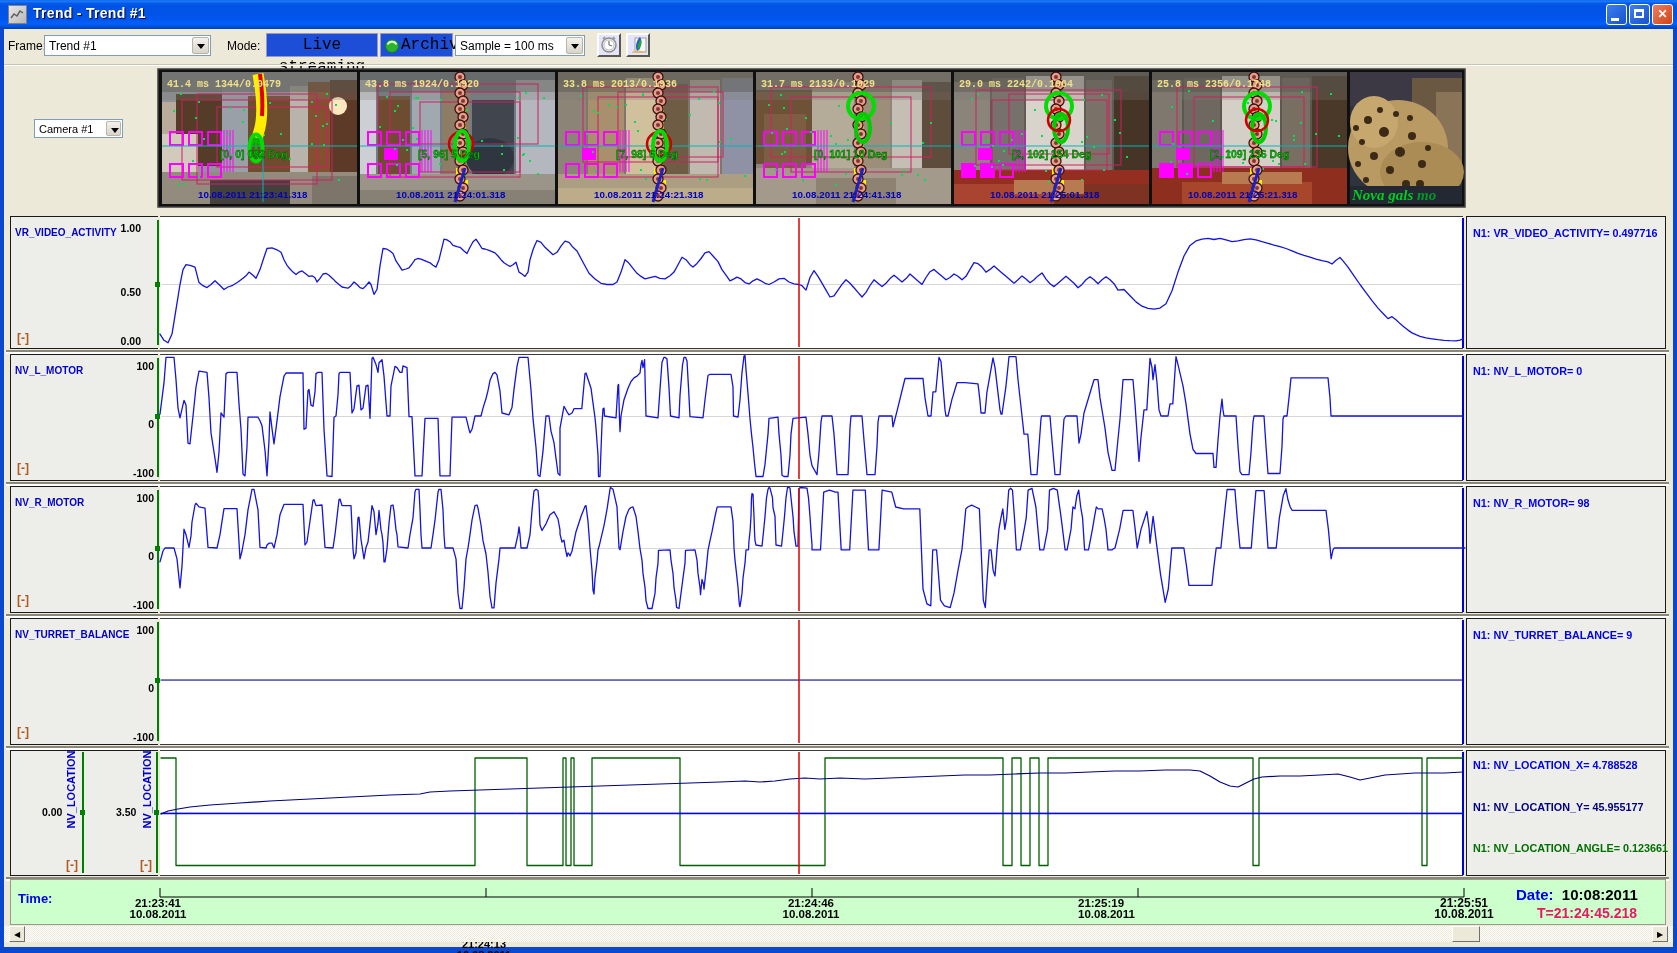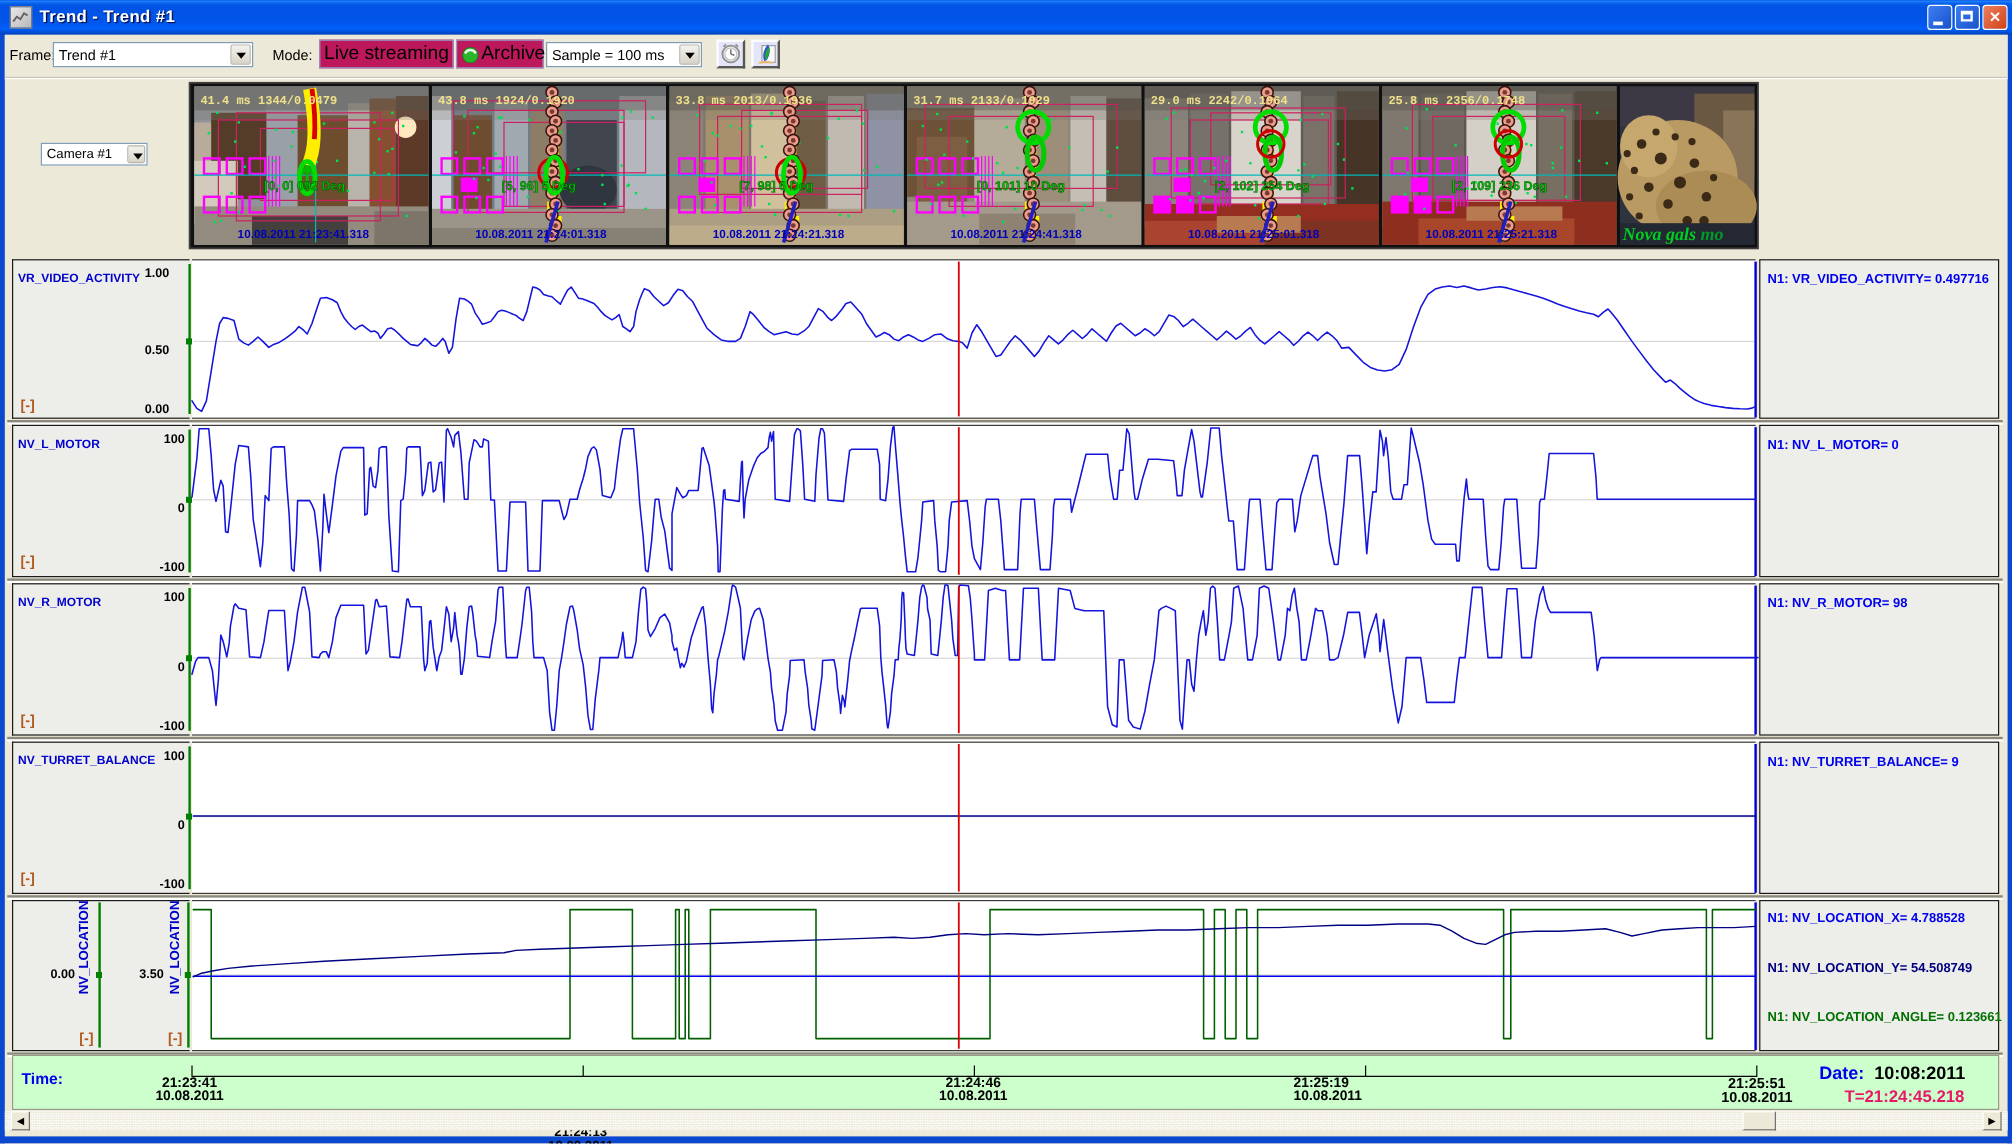--- a/index.html
+++ b/index.html
@@ -4,21 +4,21 @@
 body{width:1677px;height:953px;position:relative;background:#ece9d8;font-family:"Liberation Sans",sans-serif;overflow:hidden}
 .abs{position:absolute}
 .titlebar{left:0;top:0;width:1677px;height:29px;background:linear-gradient(180deg,#0050ee 0%,#2585f8 3%,#1472f2 6%,#045be9 12%,#0153e5 20%,#0154e8 55%,#0158f0 70%,#0160fb 82%,#0154e0 90%,#0147c6 96%,#0140b4 100%)}
 .brd{background:#0a48cf}
 .tbtn{position:absolute;top:4px;width:21px;height:21px;border-radius:3px;border:1px solid #ffffff;color:#fff;font-weight:bold;text-align:center;line-height:19px;font-size:12px}
 .toolbar{left:4px;top:29px;width:1669px;height:35px;background:#ece9d8}
 .lbl{position:absolute;font-size:12px;color:#000}
 .combo{position:absolute;background:#fff;border:1px solid #7f9db9;font-size:12px}
 .combo .ar{position:absolute;right:1px;top:1px;bottom:1px;width:17px;background:linear-gradient(180deg,#f4f2ee,#d8d4c8);border:1px solid #b8b4a8;border-radius:2px}
 .combo .ar:after{content:"";position:absolute;left:4px;top:6px;border-left:4px solid transparent;border-right:4px solid transparent;border-top:5px solid #000}
-.mbtn{position:absolute;background:#be185d;border:1px solid #9898c8;text-align:center;font-family:Liberation Sans, sans-serif;font-size:16px;color:#000}
+.mbtn{position:absolute;background:#1d4ed8;border:1px solid #9898c8;text-align:center;font-family:Liberation Mono, monospace;font-size:16px;color:#000}
 .ibtn{position:absolute;width:24px;height:24px;background:#e4e4fa;border-top:2px solid #fcfcfc;border-left:2px solid #fcfcfc;border-right:2px solid #585850;border-bottom:2px solid #585850}
 .legend{position:absolute;left:10px;width:148px;background:#ededea;border:1px solid #1a1a1a;border-right:none}
 .lname{position:absolute;left:7px;top:8px;font-size:10px;font-weight:bold;color:#0000cc}
 .axlab{position:absolute;font-size:10.5px;font-weight:bold;color:#000;text-align:right;width:40px;white-space:nowrap}
 .minus{position:absolute;font-size:12px;color:#b05a20;font-weight:bold}
 .vpanel{position:absolute;left:1466px;width:200px;background:#ededea;border:1.5px solid #1a1a1a}
 .vtext{position:absolute;left:7px;font-size:10.8px;font-weight:bold;white-space:nowrap}
 .chart{position:absolute;left:160px;width:1303px;background:#fff;border-top:1.5px solid #3a3a3a;border-bottom:1.5px solid #3a3a3a}
 </style></head><body>
 
@@ -734,21 +734,21 @@
   </div>
 <div class="abs" style="left:140px;top:752px;width:15px;height:76px">
     <div style="position:absolute;left:-30.5px;top:30.5px;transform:rotate(-90deg);width:76px;height:15px;font-size:11px;font-weight:bold;color:#0000cc;text-align:left;white-space:nowrap">NV_LOCATION</div>
   </div>
 <div class="abs" style="left:42px;top:806px;font-size:10.5px;font-weight:bold;color:#000">0.00</div>
 <div class="abs" style="left:116px;top:806px;font-size:10.5px;font-weight:bold;color:#000">3.50</div>
 <div class="minus" style="position:absolute;left:66px;top:858px">[-]</div>
 <div class="minus" style="position:absolute;left:140px;top:858px">[-]</div>
 <div class="vpanel" style="top:750px;height:126px"></div>
 <div class="vtext" style="left:1473px;top:759px;color:#0000ee">N1: NV_LOCATION_X= 4.788528</div>
-<div class="vtext" style="left:1473px;top:801px;color:#000080">N1: NV_LOCATION_Y= 54.508749</div>
+<div class="vtext" style="left:1473px;top:801px;color:#000080">N1: NV_LOCATION_Y= 45.955177</div>
 <div class="vtext" style="left:1473px;top:842px;color:#007000">N1: NV_LOCATION_ANGLE= 0.123661</div>
 <svg class="abs" style="left:0;top:0" width="1677" height="953" pointer-events="none">
     <polyline points="160.0,334.1 164.0,340.3 168.0,342.8 172.0,334.1 176.0,309.3 180.0,284.5 183.0,269.6 186.0,264.7 190.0,265.3 195.0,267.1 199.0,282.6 203.0,285.7 207.0,287.6 211.0,284.5 215.0,280.8 219.0,284.5 224.0,289.5 228.0,287.0 232.0,285.7 238.0,282.0 243.0,278.3 246.0,275.8 249.0,272.1 253.0,275.2 256.0,278.3 260.0,269.6 264.0,257.2 267.0,248.5 272.0,247.9 277.0,249.8 281.0,252.3 284.0,259.7 287.0,265.3 290.0,269.0 293.0,272.1 296.0,274.6 299.0,272.1 302.0,270.9 306.0,274.0 309.0,276.4 312.0,275.8 315.0,277.7 317.0,282.0 320.0,278.3 323.0,274.0 326.0,273.3 329.0,275.2 333.0,278.9 336.0,282.0 339.0,284.5 342.0,287.0 345.0,287.6 348.0,288.2 351.0,285.7 354.0,282.0 357.0,284.5 360.0,287.6 363.0,288.6 366.0,285.7 369.0,282.0 371.0,284.5 374.0,294.4 377.0,289.5 380.0,265.9 383.0,248.5 387.0,249.2 390.0,251.0 393.0,253.5 396.0,260.9 399.0,265.3 402.0,270.2 406.0,269.0 409.0,267.8 412.0,264.0 415.0,259.7 418.0,258.5 421.0,259.1 424.0,260.3 427.0,261.6 430.0,262.8 433.0,265.3 436.0,267.1 439.0,259.7 442.0,247.3 444.0,239.2 447.0,239.9 450.0,241.7 453.0,245.4 457.0,246.7 460.0,247.3 464.0,251.0 467.0,253.5 470.0,247.3 473.0,241.7 476.0,239.2 479.0,243.6 482.0,248.5 485.0,249.0 489.0,250.4 492.0,251.6 495.0,252.9 498.0,256.0 501.0,259.7 504.0,262.8 507.0,264.7 510.0,266.5 513.0,264.7 516.0,262.2 519.0,272.1 522.0,274.0 525.0,276.4 528.0,272.1 530.0,259.7 533.0,249.8 535.0,244.8 537.0,240.5 541.0,242.3 545.0,247.3 549.0,251.0 553.0,254.7 557.0,252.3 561.0,246.1 565.0,241.1 569.0,242.3 573.0,247.3 577.0,251.0 583.0,262.2 589.0,273.3 595.0,278.9 601.0,283.3 607.0,284.5 613.0,284.5 617.0,282.0 621.0,272.1 625.0,259.7 628.0,262.2 632.0,267.1 637.0,273.3 641.0,276.4 645.0,278.9 650.0,277.7 655.0,276.4 660.0,278.3 665.0,278.9 670.0,275.8 674.0,272.1 678.0,264.7 682.0,257.2 686.0,259.7 690.0,264.7 693.0,267.1 697.0,263.4 701.0,258.5 705.0,252.9 709.0,251.6 713.0,256.0 718.0,261.6 722.0,269.6 726.0,275.2 730.0,280.8 734.0,278.9 737.0,277.1 741.0,278.9 745.0,282.6 749.0,283.9 753.0,280.8 757.0,278.9 761.0,280.8 765.0,283.3 769.0,284.5 774.0,282.0 779.0,278.9 784.0,278.3 789.0,282.0 794.0,283.9 799.0,284.5 802.0,285.7 806.0,290.1 810.0,277.5 814.0,270.6 818.0,276.3 822.0,283.2 826.0,290.1 830.0,297.0 834.0,295.8 838.0,290.1 842.0,284.4 846.0,279.8 850.0,283.2 854.0,287.8 858.0,292.4 862.0,297.0 866.0,292.4 870.0,285.5 874.0,279.8 878.0,283.2 882.0,286.6 886.0,283.2 890.0,278.6 894.0,275.2 898.0,278.6 902.0,282.1 906.0,278.6 910.0,274.0 914.0,277.5 918.0,280.9 922.0,284.4 926.0,277.5 930.0,271.7 934.0,269.4 938.0,272.9 942.0,276.3 946.0,279.8 950.0,277.5 954.0,274.0 958.0,276.3 962.0,279.8 966.0,276.3 970.0,269.4 974.0,262.6 978.0,263.7 982.0,267.1 986.0,272.2 990.0,269.4 994.0,266.0 998.0,269.4 1002.0,272.9 1006.0,276.3 1010.0,279.8 1014.0,283.2 1018.0,279.8 1022.0,275.9 1026.0,279.1 1030.0,282.7 1034.0,279.8 1038.0,275.9 1042.0,272.9 1046.0,279.1 1050.0,283.7 1054.0,286.6 1058.0,283.2 1062.0,279.8 1066.0,276.3 1070.0,279.8 1074.0,283.2 1078.0,287.8 1082.0,284.4 1086.0,279.8 1090.0,276.8 1094.0,279.8 1098.0,283.7 1102.0,279.8 1106.0,276.8 1110.0,279.8 1114.0,283.7 1118.0,290.1 1124.0,289.5 1130.0,295.7 1136.0,301.9 1142.0,306.2 1148.0,308.3 1154.0,309.1 1160.0,308.1 1166.0,303.7 1172.0,290.7 1178.0,272.1 1184.0,256.0 1190.0,245.4 1196.0,240.9 1202.0,239.1 1208.0,238.4 1214.0,239.5 1220.0,238.4 1226.0,239.9 1232.0,241.6 1238.0,240.9 1244.0,239.6 1250.0,238.9 1256.0,239.9 1262.0,241.7 1268.0,243.3 1274.0,245.1 1280.0,246.7 1286.0,248.5 1292.0,250.8 1298.0,253.3 1304.0,255.4 1310.0,257.2 1316.0,259.1 1322.0,260.7 1328.0,261.9 1332.0,264.0 1336.0,260.3 1340.0,257.5 1343.0,260.9 1348.0,267.1 1354.0,275.8 1360.0,284.5 1366.0,292.6 1372.0,300.6 1378.0,308.1 1384.0,314.5 1388.0,318.6 1392.0,316.7 1396.0,319.8 1400.0,323.6 1404.0,326.9 1408.0,330.1 1412.0,332.9 1416.0,334.7 1420.0,336.3 1426.0,337.8 1432.0,338.8 1438.0,339.7 1444.0,340.3 1450.0,340.7 1456.0,340.9 1460.0,340.1 1463.0,338.8" fill="none" stroke="#1414dd" stroke-width="1.3" stroke-linejoin="round" stroke-linecap="round"></polyline>
     <polyline points="160.0,414.2 164.0,382.7 166.0,357.3 174.0,357.3 176.0,379.7 178.0,408.1 180.0,417.8 184.0,400.3 186.0,405.1 188.0,443.2 190.0,443.8 193.0,416.0 196.0,387.0 199.0,371.2 207.0,372.4 209.0,397.9 211.0,432.9 215.0,458.4 217.0,472.3 219.0,452.3 221.0,413.0 224.0,417.2 225.0,394.8 226.0,373.6 228.0,372.4 237.0,372.4 239.0,403.9 241.0,429.3 243.0,474.1 245.0,475.9 247.0,446.2 248.0,417.2 258.0,417.2 260.0,420.8 262.0,425.7 265.0,450.5 267.0,475.9 269.0,440.2 270.0,411.8 272.0,428.7 274.0,443.8 277.0,420.8 280.0,396.6 284.0,376.1 286.0,373.0 303.0,373.0 304.0,429.3 306.0,428.1 308.0,390.6 309.0,389.4 311.0,405.1 313.0,406.3 315.0,391.8 316.0,373.6 318.0,372.4 322.0,372.4 324.0,429.3 327.0,475.9 332.0,476.5 334.0,417.2 336.0,416.0 338.0,394.8 339.0,373.6 340.0,372.4 350.0,372.4 352.0,413.0 354.0,408.7 357.0,385.8 359.0,385.1 361.0,409.9 363.0,408.1 366.0,385.8 368.0,385.1 370.0,418.4 372.0,358.5 373.0,357.3 376.0,364.6 378.0,372.4 379.0,362.8 382.0,359.7 384.0,376.1 387.0,416.0 390.0,416.0 391.0,385.8 395.0,366.4 397.0,367.6 400.0,372.4 402.0,372.4 403.0,365.8 407.0,367.6 409.0,416.6 412.0,416.6 415.0,475.9 422.0,475.9 425.0,418.4 438.0,418.4 440.0,475.9 450.0,475.9 452.0,417.2 466.0,417.2 469.0,429.3 470.0,432.9 472.0,429.3 475.0,416.0 481.0,416.0 483.0,408.1 486.0,398.5 488.0,390.6 490.0,380.3 493.0,373.6 495.0,372.4 497.0,374.9 500.0,391.2 502.0,413.0 509.0,414.8 512.0,407.5 514.0,389.4 517.0,366.4 519.0,357.3 528.0,357.3 531.0,390.0 533.0,418.4 536.0,447.5 538.0,475.3 540.0,476.5 543.0,451.1 545.0,426.9 546.0,416.0 549.0,416.0 551.0,431.1 554.0,442.6 556.0,458.4 558.0,473.5 560.0,475.3 560.0,428.1 564.0,406.3 567.0,411.8 569.0,414.8 572.0,413.0 574.0,408.7 581.8,408.7 585.0,373.6 586.0,373.0 591.0,388.2 595.0,417.8 596.0,428.1 598.0,455.3 598.5,476.5 600.0,476.5 602.0,423.9 603.0,408.7 604.0,408.1 604.5,416.0 616.0,417.8 618.0,385.1 618.6,384.5 619.4,416.0 620.0,431.7 621.0,416.0 624.0,399.7 628.0,388.2 631.0,381.5 634.0,377.9 637.0,376.1 640.0,373.0 641.0,364.6 642.0,360.3 643.0,367.6 644.0,362.8 644.6,359.7 646.0,416.0 658.0,417.8 660.0,389.4 662.0,362.2 664.0,357.3 665.0,357.3 667.0,359.1 669.0,387.6 670.5,416.0 679.0,417.8 680.0,395.4 682.5,365.2 684.0,357.3 685.5,357.3 687.0,360.9 688.5,387.6 690.0,416.6 703.0,417.8 705.0,399.7 708.0,375.5 710.0,374.3 731.0,374.3 733.0,387.0 733.5,416.0 738.0,417.2 740.0,399.7 742.0,372.4 744.0,356.1 745.0,355.5 746.0,369.4 748.5,399.7 750.0,419.0 751.5,434.1 753.0,447.5 754.5,463.2 756.0,476.5 763.0,476.5 765.0,464.4 766.5,449.3 768.0,434.1 769.0,418.4 778.0,417.2 779.0,434.1 781.0,455.3 782.0,475.3 784.0,476.5 788.0,476.5 790.0,455.3 791.0,434.1 793.0,418.4 806.0,417.2 808.0,434.1 810.0,455.3 812.0,465.6 817.0,474.7 819.0,452.3 821.0,422.1 822.0,416.0 832.0,416.0 834.0,434.1 837.0,474.7 848.0,474.7 849.0,452.3 850.0,428.1 851.0,416.0 862.0,416.0 864.0,440.2 867.0,474.7 875.0,474.7 877.0,446.2 878.0,422.1 879.0,416.0 892.0,416.0 893.0,426.9 895.0,419.0 897.0,411.2 905.0,378.5 923.0,378.5 925.0,397.9 928.0,416.0 931.0,416.0 933.0,391.8 935.8,391.8 939.0,357.3 941.0,361.6 945.0,409.9 946.0,416.0 948.0,416.0 952.0,399.1 957.0,382.7 965.0,382.7 978.0,383.9 980.0,400.9 981.0,413.0 985.0,413.0 987.0,391.8 993.0,357.9 995.0,367.6 1000.0,409.9 1001.0,414.2 1002.0,414.2 1006.0,385.8 1009.0,356.7 1016.0,356.7 1018.0,379.7 1022.0,416.0 1024.0,434.1 1027.8,434.1 1031.0,474.7 1037.0,474.7 1039.0,446.2 1041.0,419.0 1041.5,416.0 1050.0,416.0 1052.0,440.2 1055.0,474.7 1060.0,474.7 1062.0,446.2 1064.0,419.0 1066.0,416.0 1077.0,416.0 1079.0,443.2 1081.0,434.1 1084.0,413.0 1094.0,379.7 1098.0,379.7 1100.0,397.9 1103.0,416.0 1105.0,428.1 1108.0,452.3 1112.0,470.4 1115.0,470.4 1117.0,449.3 1120.0,419.0 1123.0,379.7 1133.0,379.7 1135.0,403.9 1139.0,461.4 1141.0,437.2 1144.0,409.9 1146.8,409.9 1150.0,358.5 1152.0,367.6 1153.0,379.7 1155.0,364.6 1157.0,382.7 1159.0,409.9 1161.0,416.0 1168.0,416.0 1170.0,403.9 1172.8,403.9 1176.0,356.7 1178.0,364.6 1183.0,385.8 1186.0,403.9 1190.0,434.1 1193.0,449.3 1196.0,453.5 1213.0,453.5 1214.0,467.4 1216.0,467.4 1218.0,440.2 1220.0,416.0 1222.0,399.1 1223.0,409.9 1224.0,416.0 1236.0,416.0 1238.0,446.2 1240.0,471.7 1242.0,474.7 1249.0,474.7 1251.0,452.3 1253.0,422.1 1254.0,416.0 1264.0,416.0 1266.0,446.2 1268.0,473.5 1280.0,473.5 1282.0,446.2 1283.0,419.0 1284.0,416.0 1287.0,416.0 1289.0,397.9 1291.0,377.9 1328.0,377.9 1330.0,397.9 1331.0,416.0 1463.0,416.0" fill="none" stroke="#1414dd" stroke-width="1.3" stroke-linejoin="round" stroke-linecap="round"></polyline>
     <polyline points="160.0,561.9 163.0,551.0 165.0,548.0 174.0,548.0 177.0,558.9 180.0,587.9 182.0,566.1 184.0,529.2 186.0,534.7 189.0,547.4 191.0,535.9 192.0,522.0 195.0,505.0 196.0,503.2 199.0,506.9 205.0,508.1 208.0,547.4 217.0,548.0 220.0,534.7 222.0,521.4 224.0,508.7 237.0,508.7 240.0,558.9 242.0,551.0 245.0,534.7 248.0,509.9 252.0,489.3 254.0,489.3 256.0,499.6 258.0,509.9 260.0,547.4 266.0,548.0 267.0,545.0 269.0,543.2 272.0,543.2 274.0,548.0 277.0,534.7 280.0,514.7 284.0,504.4 303.0,504.4 305.0,545.0 307.0,542.0 309.0,528.0 313.0,500.2 314.0,499.6 316.0,505.6 322.0,505.0 325.0,547.4 333.0,548.0 335.0,534.7 339.0,499.6 340.0,499.0 342.0,505.6 351.0,505.6 353.0,549.2 354.0,558.9 356.0,552.8 358.0,517.8 359.0,517.1 361.0,539.5 364.0,558.9 366.0,547.4 368.0,542.0 370.0,524.4 372.0,505.6 374.0,511.7 376.0,534.7 378.0,523.2 379.0,510.5 381.0,529.9 382.0,534.7 383.0,542.6 384.0,561.9 385.0,561.9 387.0,548.6 389.0,523.2 391.0,505.6 393.0,505.0 394.0,511.1 396.0,529.9 397.0,534.7 398.0,546.8 408.0,548.0 410.0,534.7 413.0,517.8 415.0,491.7 416.0,489.3 419.0,489.3 420.0,509.9 421.0,534.7 422.0,548.0 431.0,548.0 433.0,534.7 435.0,520.2 438.0,492.3 439.0,489.3 441.0,489.3 443.0,509.9 444.0,534.7 445.0,548.0 453.0,548.0 456.0,558.9 458.0,593.4 460.0,608.5 462.0,608.5 464.0,587.9 466.0,558.9 468.0,548.0 470.0,534.7 472.0,520.2 475.0,505.6 477.0,505.0 478.0,508.1 481.0,525.0 483.0,540.7 486.0,554.0 488.0,572.2 490.0,596.4 492.0,607.9 494.0,607.9 496.0,583.1 499.0,558.9 500.0,548.0 515.0,548.0 518.0,534.7 519.0,526.8 520.0,534.7 521.0,548.0 527.0,548.0 530.0,534.7 532.0,510.5 534.0,491.1 536.0,489.3 538.0,490.5 539.0,502.0 540.0,525.0 542.0,530.5 546.0,523.8 550.0,514.7 554.0,511.7 558.0,519.0 560.0,529.9 560.0,534.1 562.0,542.0 564.0,540.1 565.0,546.8 567.0,556.5 568.0,552.8 569.0,554.0 570.0,555.9 572.0,551.0 576.0,531.7 581.0,516.5 585.0,506.3 586.0,505.6 588.0,521.4 590.0,548.0 592.0,570.4 593.0,590.4 594.0,594.0 595.0,578.2 597.0,561.9 598.0,549.8 599.0,546.8 604.0,525.6 607.0,509.3 610.0,489.3 610.5,487.5 613.0,489.3 615.0,497.8 617.0,506.9 619.0,548.0 620.0,549.8 623.0,531.7 626.0,516.5 629.0,509.3 631.0,507.5 633.0,506.9 636.0,516.5 638.0,531.7 640.0,548.6 642.0,560.1 643.0,573.4 645.0,587.3 646.0,600.6 648.0,608.5 652.0,608.5 655.0,593.4 656.0,578.2 658.0,563.1 658.5,550.4 670.0,549.8 671.0,560.1 673.0,573.4 674.0,587.3 676.0,600.6 676.5,607.3 679.0,608.5 681.0,593.4 683.0,578.2 685.0,563.1 685.5,550.4 695.0,549.8 697.0,560.1 698.0,573.4 700.0,587.3 700.5,594.6 702.0,579.5 703.5,584.3 704.0,589.1 706.5,566.1 708.0,550.4 710.0,540.7 712.0,531.7 715.0,516.5 717.0,507.5 718.0,506.9 731.0,506.9 733.0,521.4 734.0,548.0 735.0,560.1 736.5,573.4 738.0,587.3 739.0,600.6 739.5,605.5 740.0,606.7 742.0,593.4 743.0,578.2 745.0,563.1 746.0,549.8 748.5,549.8 749.0,540.7 750.0,531.7 751.0,516.5 751.5,497.8 752.0,493.6 753.0,494.2 754.0,516.5 754.5,531.7 755.0,540.7 756.0,545.0 762.0,546.2 763.5,531.7 765.0,516.5 766.5,497.8 768.0,489.3 769.0,487.5 770.0,488.1 772.5,497.8 773.0,507.5 775.0,516.5 775.5,531.7 776.0,545.0 781.5,546.2 783.0,531.7 784.5,516.5 786.0,497.8 787.5,487.5 789.0,487.5 790.0,488.1 791.0,497.8 793.0,516.5 794.0,531.7 796.0,546.2 798.0,546.2 799.0,489.3 800.0,487.5 807.0,488.1 808.5,497.8 810.0,516.5 811.0,531.7 812.0,545.0 812.0,549.9 820.5,549.9 823.7,492.1 829.5,490.2 835.4,492.1 838.0,492.1 841.2,549.9 847.0,549.9 849.7,549.9 852.9,490.2 862.6,490.2 865.3,490.2 868.5,549.9 876.3,549.9 878.9,549.9 882.1,490.2 891.8,492.1 895.7,507.0 903.5,508.9 909.4,508.9 919.8,508.9 923.0,589.0 926.9,603.9 930.8,605.8 932.7,549.9 936.6,549.9 940.5,600.2 944.4,605.8 950.2,607.6 954.1,592.7 958.0,570.4 961.9,549.9 963.9,529.4 965.8,508.9 967.8,507.0 971.7,505.1 975.6,507.0 979.4,508.9 983.3,600.2 985.3,607.6 987.2,577.8 989.2,549.9 991.1,549.9 993.1,570.4 995.0,576.0 997.0,549.9 998.9,529.4 1000.9,518.2 1002.8,508.9 1004.8,529.4 1006.7,518.2 1008.7,490.2 1010.6,488.3 1012.5,490.2 1014.5,518.2 1016.4,549.9 1020.3,549.9 1024.2,529.4 1026.2,518.2 1028.1,490.2 1032.0,488.3 1035.9,507.0 1037.9,529.4 1039.8,549.9 1043.7,549.9 1047.6,529.4 1049.5,490.2 1053.4,488.3 1057.3,490.2 1061.2,518.2 1065.1,549.9 1067.1,549.9 1071.0,529.4 1072.9,507.0 1074.9,508.9 1076.8,495.8 1078.7,490.2 1080.7,507.0 1082.6,518.2 1084.6,549.9 1088.5,549.9 1092.4,529.4 1094.3,518.2 1096.3,507.0 1098.2,508.9 1102.1,508.9 1104.1,518.2 1106.0,529.4 1108.0,549.9 1111.8,549.9 1115.0,548.0 1119.6,529.4 1123.1,510.3 1132.9,510.3 1135.2,529.4 1137.2,548.0 1141.0,529.4 1146.9,511.5 1149.2,529.4 1150.0,543.1 1151.6,529.4 1153.1,516.3 1156.6,544.3 1160.5,574.1 1165.2,602.4 1168.3,589.0 1171.8,548.0 1183.9,548.0 1186.6,566.6 1188.9,585.3 1211.9,585.3 1213.9,566.6 1216.2,548.0 1220.9,548.0 1224.0,518.2 1227.1,489.5 1234.9,489.5 1237.2,518.2 1240.0,548.0 1251.3,548.0 1253.6,518.2 1255.9,490.6 1264.1,490.6 1266.0,518.2 1268.0,548.0 1276.2,548.0 1279.3,518.2 1283.2,495.8 1285.9,488.7 1287.9,499.5 1290.2,507.0 1292.1,510.3 1326.0,510.3 1328.4,529.4 1331.1,558.8 1333.0,549.9 1334.2,548.0 1465.0,548.0" fill="none" stroke="#1414dd" stroke-width="1.3" stroke-linejoin="round" stroke-linecap="round"></polyline>
     <polyline points="161.0,680.0 1463.0,680.0" fill="none" stroke="#000090" stroke-width="1.2" stroke-linejoin="round" stroke-linecap="round"></polyline>
     <polyline points="161.0,758.0 176.0,758.0 176.0,865.5 475.0,865.5 475.0,758.0 527.0,758.0 527.0,865.5 563.0,865.5 563.0,758.0 566.0,758.0 566.0,865.5 571.0,865.5 571.0,758.0 574.0,758.0 574.0,865.5 592.0,865.5 592.0,758.0 680.0,758.0 680.0,865.5 825.0,865.5 825.0,758.0 1003.0,758.0 1003.0,865.5 1012.0,865.5 1012.0,758.0 1021.0,758.0 1021.0,865.5 1030.0,865.5 1030.0,758.0 1039.0,758.0 1039.0,865.5 1048.0,865.5 1048.0,758.0 1253.0,758.0 1253.0,865.5 1259.0,865.5 1259.0,758.0 1422.0,758.0 1422.0,865.5 1427.0,865.5 1427.0,758.0 1463.0,758.0" fill="none" stroke="#006000" stroke-width="1.3" stroke-linejoin="round" stroke-linecap="round"></polyline>
     <polyline points="161.0,813.5 1463.0,813.5" fill="none" stroke="#0000ee" stroke-width="1.3" stroke-linejoin="round" stroke-linecap="round"></polyline>
     <polyline points="161.0,814.0 168.0,811.0 178.0,809.0 190.0,807.0 210.0,805.0 240.0,803.0 270.0,801.0 310.0,799.0 350.0,797.0 390.0,795.0 420.0,794.0 430.0,792.0 450.0,791.0 480.0,790.0 510.0,789.0 540.0,788.0 570.0,787.0 600.0,786.0 630.0,785.0 660.0,784.0 690.0,783.0 720.0,782.0 745.0,781.0 760.0,782.0 775.0,781.0 790.0,779.0 805.0,778.0 820.0,779.0 840.0,778.0 865.0,779.0 890.0,778.0 915.0,777.0 940.0,776.0 965.0,775.0 990.0,775.0 1015.0,774.0 1040.0,773.0 1065.0,773.0 1090.0,772.0 1115.0,771.0 1140.0,771.0 1165.0,770.0 1190.0,770.0 1200.0,771.0 1210.0,776.0 1220.0,782.0 1230.0,786.0 1238.0,787.0 1246.0,783.0 1254.0,779.0 1262.0,777.0 1280.0,776.0 1300.0,776.0 1320.0,775.0 1338.0,774.0 1350.0,777.0 1360.0,780.0 1370.0,778.0 1385.0,775.0 1400.0,774.0 1415.0,773.0 1430.0,773.0 1445.0,773.0 1463.0,772.0" fill="none" stroke="#000080" stroke-width="1.2" stroke-linejoin="round" stroke-linecap="round"></polyline>
     <line x1="799" y1="218" x2="799" y2="347" stroke="#dd0000" stroke-width="1.5"></line>

